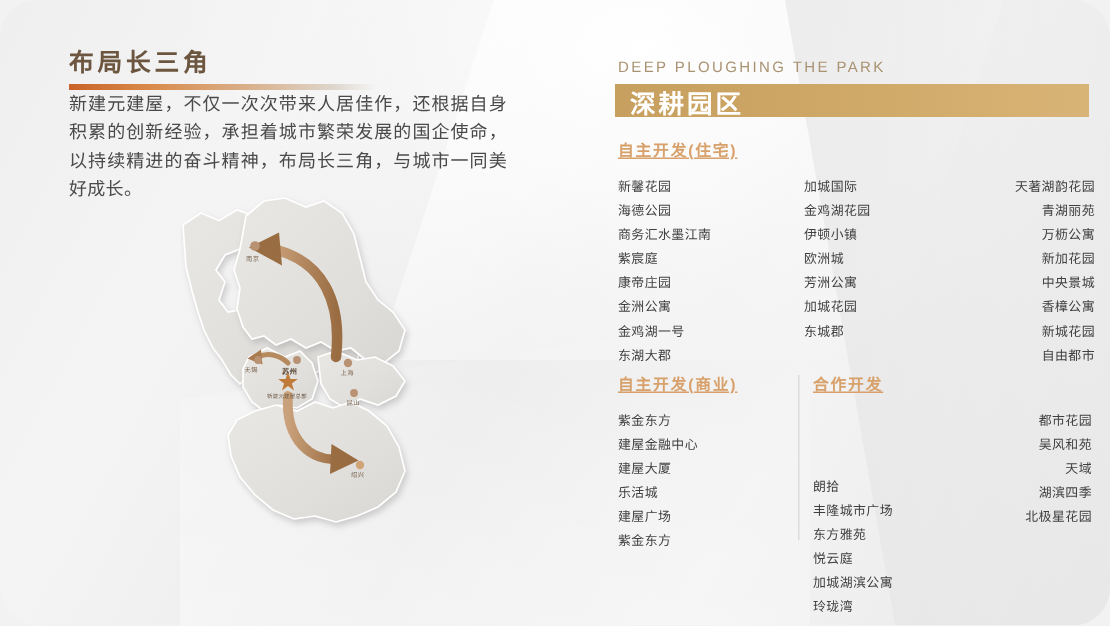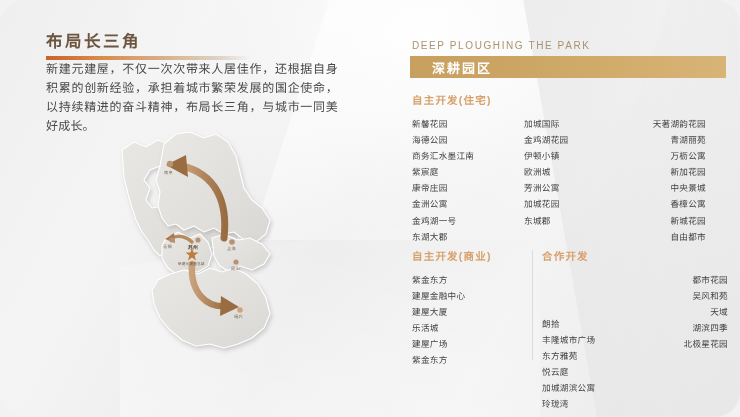--- a/index.html
+++ b/index.html
@@ -123,53 +123,55 @@
   #section-banner {
     position: absolute;
     left: 10px; top: 56px;
     width: 316px; height: 22px;
     background: linear-gradient(90deg, #cda martini 0%, #c9a161 0%, #cfa865 55%, #d7b273 100%);
     background: linear-gradient(90deg, #c79f5f 0%, #cfa967 52%, #d8b477 100%);
     display: flex;
     align-items: center;
   }
   #section-banner-label {
-    font-size: 13px;
+    font-size: 17px;
     font-weight: bold;
     letter-spacing: 2px;
     color: #ffffff;
-    padding-left: 22px;
+    padding-left: 10px;
   }
 
   .group {
     position: absolute;
   }
   .group-heading {
     font-size: 10.5px;
     font-weight: bold;
     letter-spacing: 1.2px;
     color: #d8a06a;
     margin-bottom: 9px;
     white-space: nowrap;
+    text-decoration: underline;
   }
 
   .col-list { list-style: none; }
   .col-list li {
     font-size: 8.6px;
     line-height: 16.1px;
     color: #3f3f3f;
     letter-spacing: 0.3px;
     white-space: nowrap;
   }
   .col-list.right-align li { text-align: right; }
 
   
   #group-residential { left: 12px; top: 92px; width: 318px; }
   #group-residential .cols {
     display: flex;
+    justify-content: space-between;
     width: 318px;
   }
   #res-col-1 { width: 112px; }
   #res-col-2 { width: 96px; }
   #res-col-3 { width: 86px; }
 
   
   #group-commercial { left: 12px; top: 248px; width: 120px; }
   #group-cooperation { left: 142px; top: 248px; width: 186px; }
   #group-cooperation .cols {

